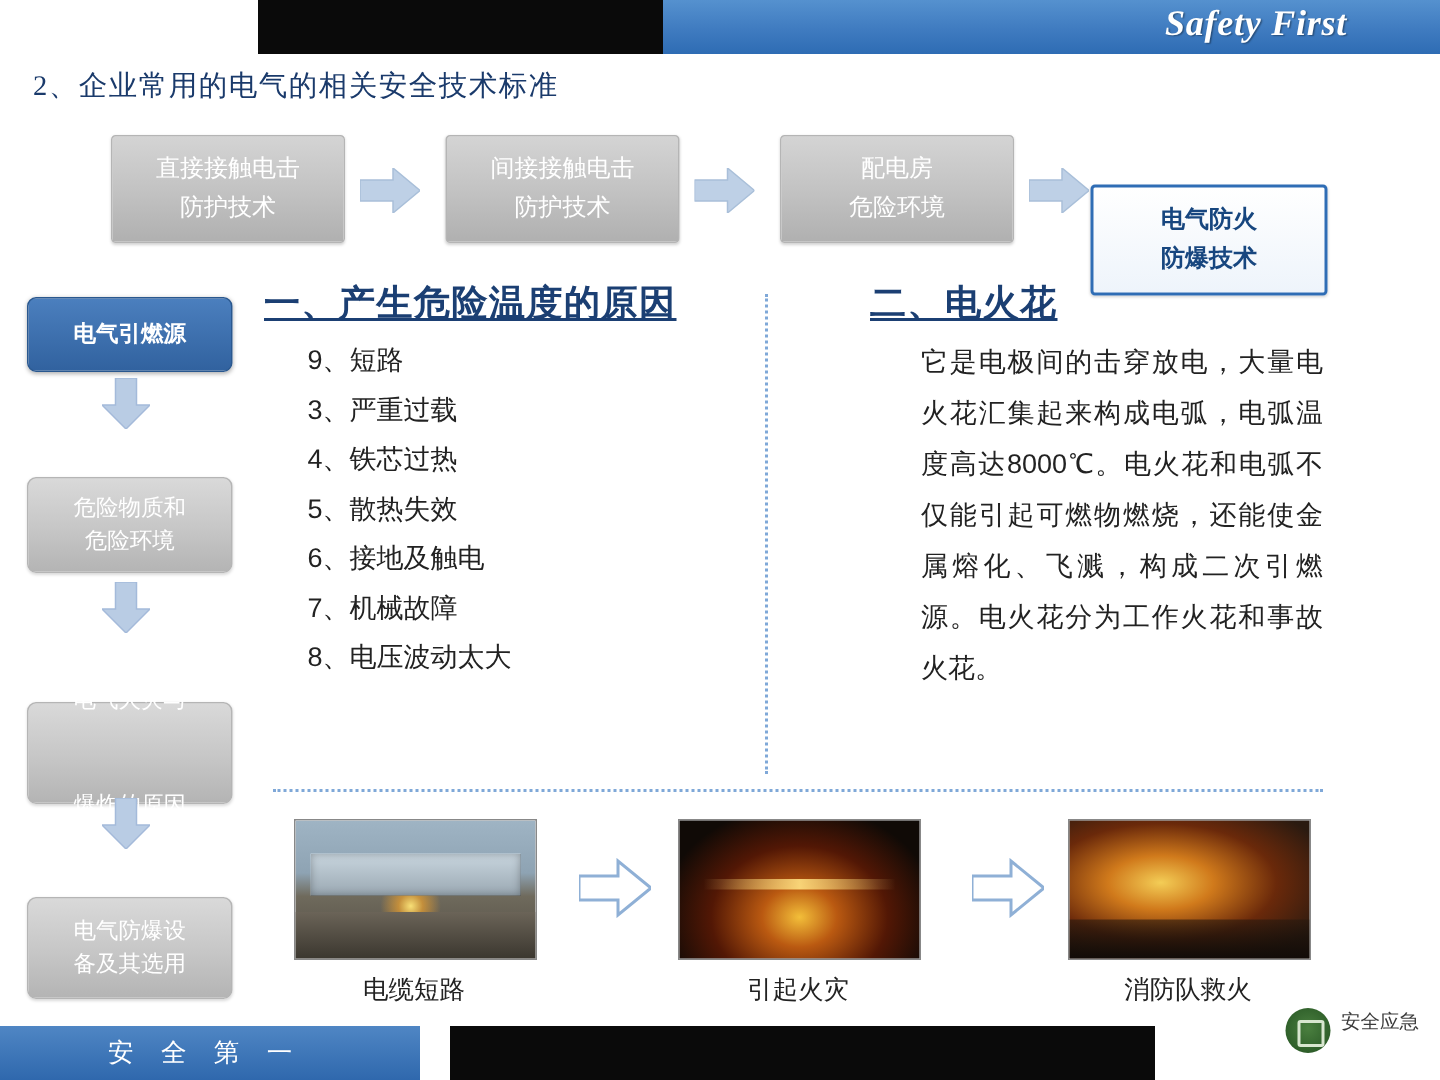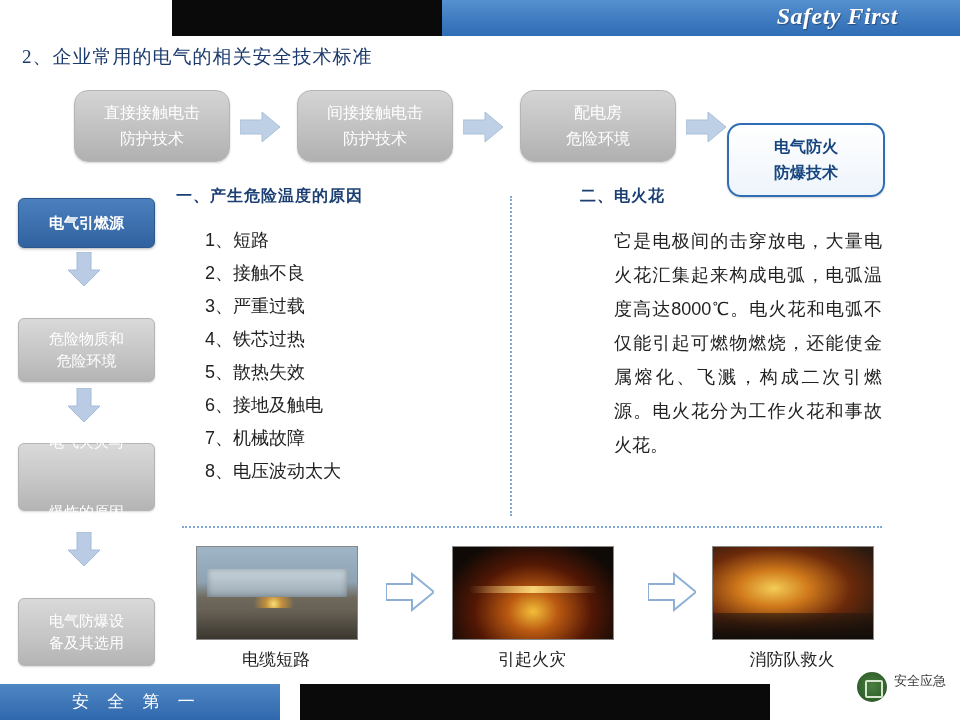--- a/index.html
+++ b/index.html
@@ -40,21 +40,21 @@
     position:absolute; left:22px; top:44px;
     font-size:19px; color:#1a3a6b;
     font-family:"Liberation Serif", serif;
     letter-spacing:1px;
   }
 
   
   .chip {
     position:absolute;
     width:154px; height:70px;
-    border-radius:14px;
+    border-radius:3px;
     display:flex; flex-direction:column; align-items:center; justify-content:center;
     font-size:16px; color:#ffffff; line-height:1.6;
     background: linear-gradient(180deg,#d4d4d4 0%, #c3c3c3 50%, #b0b0b0 100%);
     border:1px solid #b5b5b5;
     box-shadow: 0 1px 2px rgba(0,0,0,0.18);
     text-align:center;
   }
   .chip.active {
     background: linear-gradient(180deg,#ffffff 0%, #eef4fb 100%);
     border:2px solid #2f6db5;
@@ -93,22 +93,23 @@
   }
   .arrow-d {
     position:absolute;
     left:68px;
     width:32px; height:34px;
   }
 
   
   .col-head {
     position:absolute;
-    font-size:16px; font-weight:bold; color:#1b3f73;
+    font-size:24px; font-weight:bold; color:#1b3f73;
     letter-spacing:1px;
+    text-decoration:underline;
   }
 
   
   .numlist {
     position:absolute; left:205px; top:224px;
     font-size:18px; color:#222;
     line-height:33px;
   }
   .numlist div { white-space:nowrap; }
 
@@ -287,21 +288,21 @@
 <div class="lchip" style="top:318px; height:62px;">
   <span>危险物质和</span>
   <span>危险环境</span>
 </div>
 <div class="arrow-d" style="top:388px;">
   <svg width="32" height="34" viewBox="0 0 32 34">
       <polygon points="9,0 23,0 23,18 32,18 16,34 0,18 9,18" fill="#b9cce4" stroke="#a4bada" stroke-width="1"></polygon>
     </svg>
 </div>
 
-<div class="lchip" style="top:443px; height:66px;gap:47px;">
+<div class="lchip" style="top:468px; height:66px;gap:47px;">
   <span>电气火灾与</span>
   <span>爆炸的原因</span>
 </div>
 <div class="arrow-d" style="top:532px;">
   <svg width="32" height="34" viewBox="0 0 32 34">
       <polygon points="9,0 23,0 23,18 32,18 16,34 0,18 9,18" fill="#b9cce4" stroke="#a4bada" stroke-width="1"></polygon>
     </svg>
 </div>
 
 <div class="lchip" style="top:598px; height:66px;">
@@ -309,22 +310,21 @@
   <span>备及其选用</span>
 </div>
 
 <div class="vdot"></div>
 <div class="hdot"></div>
 
 <div class="col-head" style="left:176px; top:186px;">一、产生危险温度的原因</div>
 <div class="col-head" style="left:580px; top:186px;">二、电火花</div>
 
 <div class="numlist">
-  <div>1、短路</div>
-  <div>2、接触不良</div>
+  <div>9、短路</div>
   <div>3、严重过载</div>
   <div>4、铁芯过热</div>
   <div>5、散热失效</div>
   <div>6、接地及触电</div>
   <div>7、机械故障</div>
   <div>8、电压波动太大</div>
 </div>
 
 <div class="para">它是电极间的击穿放电，大量电火花汇集起来构成电弧，电弧温度高达8000℃。电火花和电弧不仅能引起可燃物燃烧，还能使金属熔化、飞溅，构成二次引燃源。电火花分为工作火花和事故火花。</div>
 

